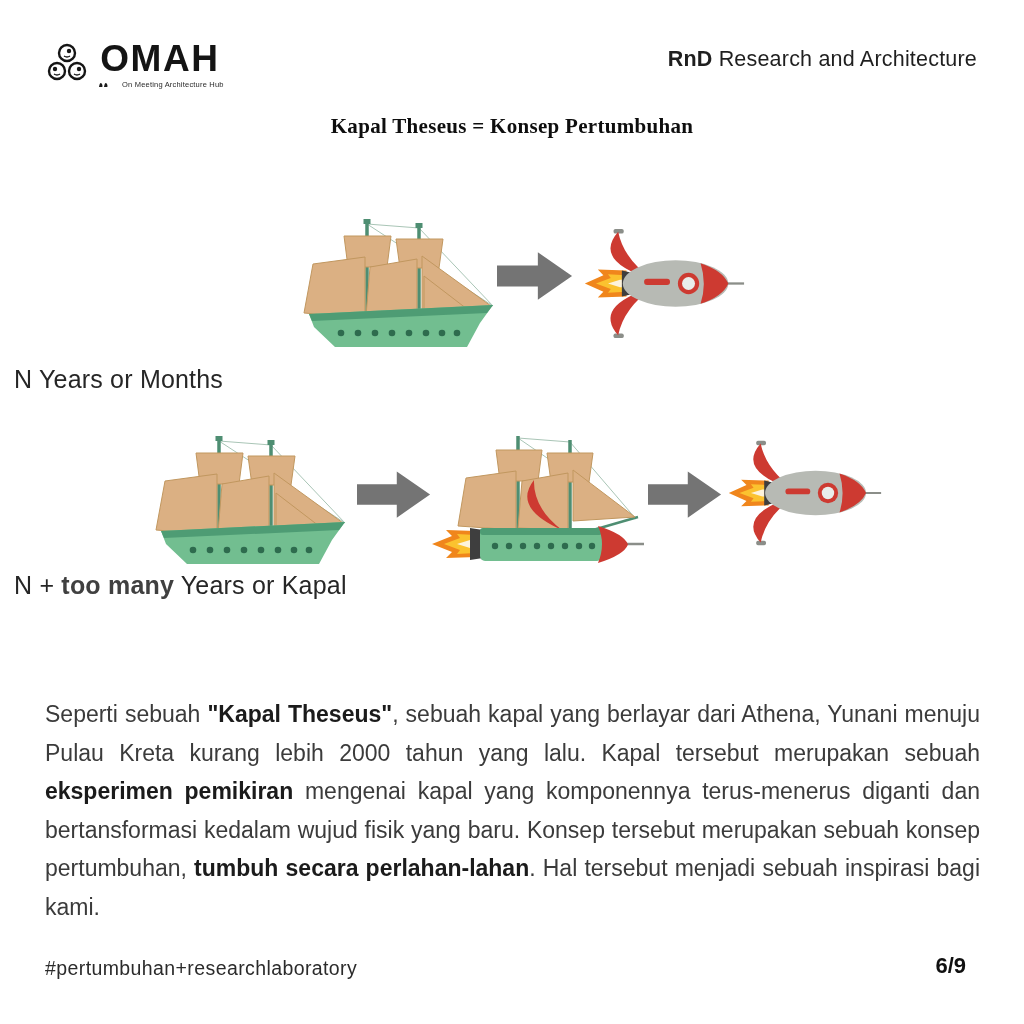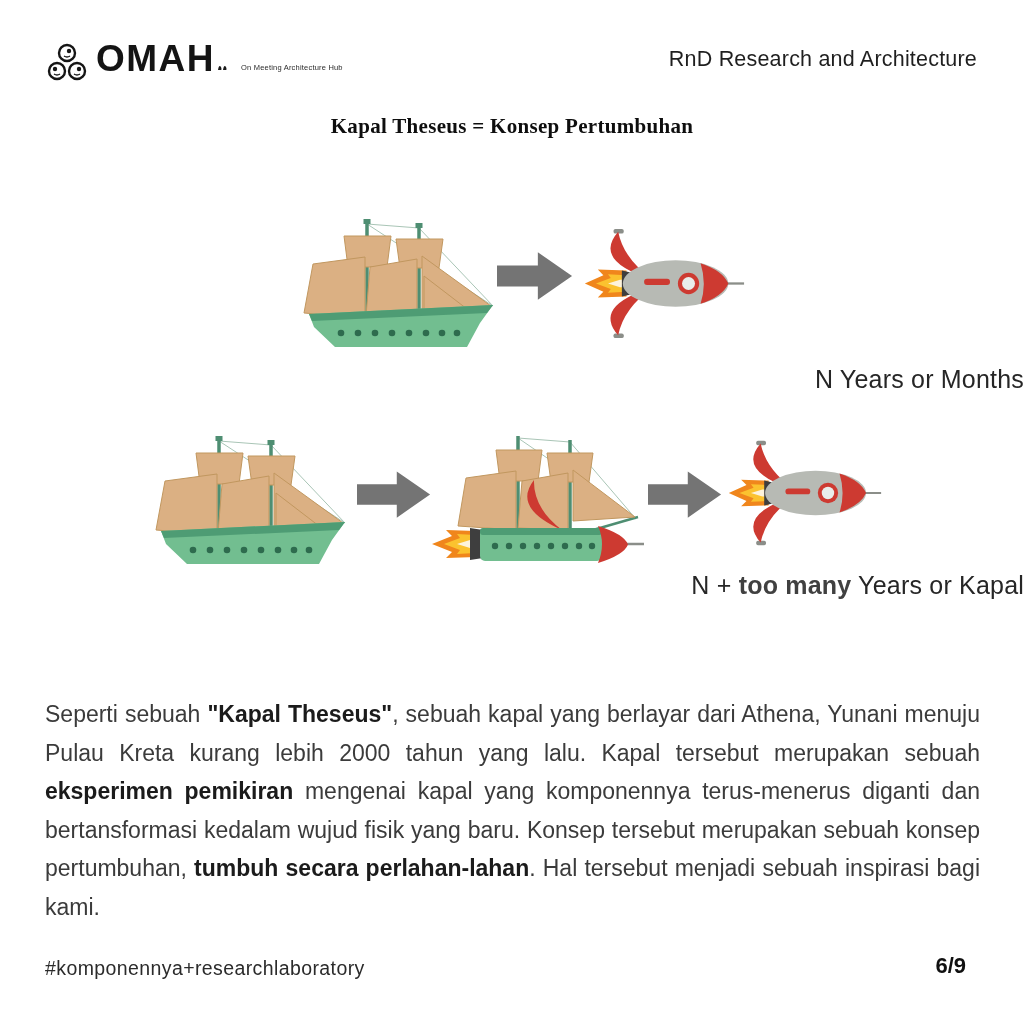--- a/index.html
+++ b/index.html
@@ -8,41 +8,41 @@
     background:#ffffff;
     font-family:"Liberation Sans", sans-serif;
     position:relative;overflow:hidden;
     color:#222;
   }
   .page{position:absolute;inset:0;background:#ffffff;}
 
   
   .logo{position:absolute;left:44px;top:40px;display:flex;align-items:flex-start;gap:6px;}
   .logo-mark{width:46px;height:44px;margin-top:2px;}
-  .logo-textcol{display:flex;flex-direction:row;}
+  .logo-textcol{display:flex;flex-direction:column;align-items:center;}
   .logo-name{font-size:37px;font-weight:600;letter-spacing:1.5px;color:#141414;line-height:1.0;}
-  .logo-tagline{display:flex;align-items:center;gap:13px;margin-top:17px;margin-left:2px;}
+  .logo-tagline{display:flex;align-items:center;gap:13px;margin-top:3px;margin-left:2px;}
   .logo-tagline .tg-text{font-size:7.5px;color:#2a2a2a;letter-spacing:0.2px;}
   .dept{position:absolute;right:47px;top:47px;font-size:21.5px;color:#1f1f1f;letter-spacing:0.2px;}
-  .dept .b{font-weight:400;}
+  .dept .b{font-weight:700;}
 
   
   .title{
     position:absolute;left:0;right:0;top:114px;
     text-align:center;
     font-family:"Liberation Serif", serif;
     font-weight:700;font-size:21px;color:#0e0e0e;letter-spacing:0.3px;
   }
 
   
   .fig{position:absolute;}
   .fig svg{width:100%;height:100%;display:block;}
   .caption{
-    position:absolute;left:0;right:0;text-align:right;
-    font-size:25px;color:#262626;letter-spacing:0.2px;
+    position:absolute;left:0;right:0;text-align:left;
+    font-size:25px;color:#262626;letter-spacing:0.2px;padding-left:14px;
   }
   .caption .b{font-weight:800;color:#404040;}
   .cap1{top:365px;}
   .cap2{top:571px;}
 
   
   .para{
     position:absolute;left:45px;right:44px;top:672px;
     font-size:23px;line-height:38.5px;color:#3b3b3b;
     text-align:justify;text-justify:inter-word;
@@ -225,16 +225,16 @@
   </div>
   <div class="fig" style="left:727px;top:437px;width:155px;height:112px;">
     <svg viewBox="0 0 175 120">
         <use href="#sym-rocket"></use>
       </svg>
   </div>
   <div class="caption cap2"><span>N +  </span><span class="b">too many</span><span> Years or Kapal</span></div>
 
   <p class="para"><span>Seperti sebuah </span><span class="b">"Kapal Theseus"</span><span>, sebuah kapal yang berlayar dari Athena, Yunani menuju Pulau Kreta kurang lebih 2000 tahun yang lalu. Kapal tersebut merupakan sebuah </span><span class="b">eksperimen pemikiran</span><span> mengenai kapal yang komponennya terus-menerus diganti dan bertansformasi kedalam wujud fisik yang baru. Konsep tersebut merupakan sebuah konsep pertumbuhan, </span><span class="b">tumbuh secara perlahan-lahan</span><span>. Hal tersebut menjadi sebuah inspirasi bagi kami.</span></p>
 
-  <div class="hashtag">#komponennya+researchlaboratory</div>
+  <div class="hashtag">#pertumbuhan+researchlaboratory</div>
   <div class="pageno">6/9</div>
 
 </div>
 
 </body></html>

